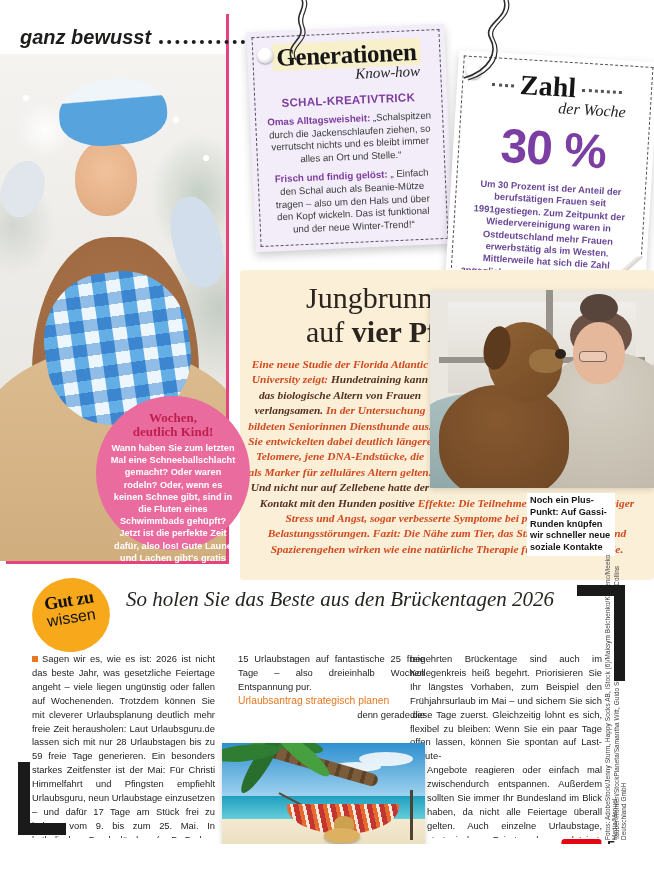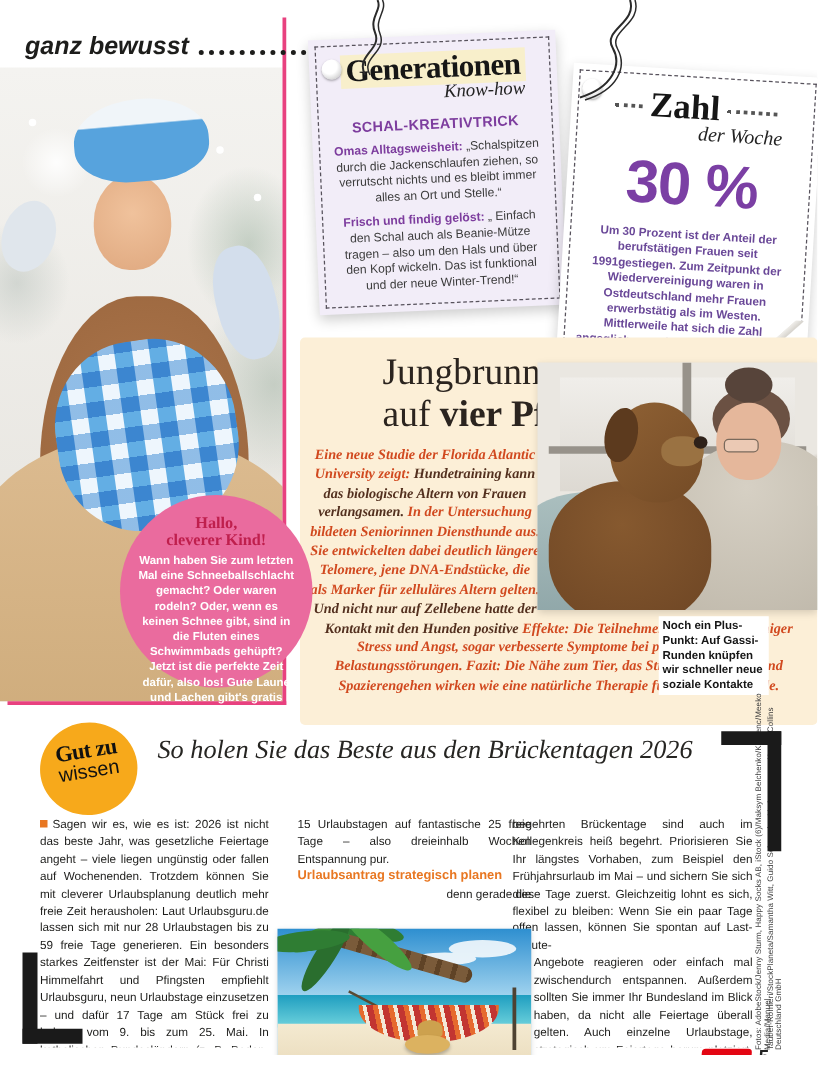--- a/index.html
+++ b/index.html
@@ -123,21 +123,21 @@
   .br-tr-v{left:614px;top:585px;width:11px;height:96px;}
   .br-bl-v{left:18px;top:762px;width:12px;height:73px;}
   .br-bl-h{left:18px;top:823px;width:48px;height:12px;}
 
   .col{top:652px;font:400 9.4px "Liberation Sans",sans-serif;color:#1d1d1b;
        line-height:13.9px;text-align:justify;z-index:1;}
   .col1{left:32px;width:183px;height:186px;overflow:hidden;}
   .col2{left:238px;width:187px;}
   .col3{left:410px;width:192px;height:186px;overflow:hidden;}
   .bullet{display:inline-block;width:6px;height:6px;background:#e87722;margin-right:4px;}
-  .col2-subhead{font-weight:700;font-size:10.3px;color:#e87722;text-align:left;margin:3px 0 1px;}
+  .col2-subhead{font-weight:400;font-size:10.3px;color:#e87722;text-align:left;margin:3px 0 1px;}
   .col2-tail{text-align:right;}
   .col3 .p2{padding-left:17px;margin-top:0;}
   .col p{margin:0;}
 
   
   .photo-beach{left:222px;top:743px;width:203px;height:118px;overflow:hidden;z-index:2;
     background:linear-gradient(#2e8fd0,#9fd2ee 45%,#bfe4f5 48%);box-shadow:0 2px 5px rgba(0,0,0,.18);}
   .photo-beach>div{position:absolute;}
   .b-sea{left:0;top:45%;width:100%;height:22%;background:linear-gradient(#1f9ec0,#6fd3dd);}
   .b-sand{left:0;bottom:0;width:100%;height:36%;background:linear-gradient(#f4ead1,#e8d9b8);}
@@ -180,22 +180,22 @@
     <div class="w-hair"></div>
     <div class="w-coat"></div>
     <div class="w-glove"></div>
     <div class="w-arm"></div>
     <div class="w-face"></div>
     <div class="w-beanie"></div>
     <div class="w-scarf"></div>
   </div>
 
   <div class="abs bubble">
-    <div class="bubble-title">Hallo,</div>
-    <div class="bubble-title">cleverer Kind!</div>
+    <div class="bubble-title">Wochen,</div>
+    <div class="bubble-title">deutlich Kind!</div>
     <div class="bubble-body">Wann haben Sie zum letzten Mal eine Schneeballschlacht gemacht? Oder waren rodeln? Oder, wenn es keinen Schnee gibt, sind in die Fluten eines Schwimmbads gehüpft? Jetzt ist die perfekte Zeit dafür, also los! Gute Laune und Lachen gibt's gratis dazu.</div>
   </div>
 
   <svg class="string" style="left:248px;top:0;" width="90" height="62">
     <path d="M44,60 C36,44 58,40 52,26 C47,14 58,8 54,0" stroke="#2b2b2b" stroke-width="1.6" fill="none"></path>
     <path d="M48,60 C40,46 62,42 56,27 C51,15 62,9 58,0" stroke="#2b2b2b" stroke-width="1.2" fill="none"></path>
   </svg>
   <svg class="string" style="left:440px;top:0;" width="120" height="84">
     <path d="M24,78 C50,70 58,52 50,38 C42,24 70,18 64,0" stroke="#2b2b2b" stroke-width="1.6" fill="none"></path>
     <path d="M28,80 C54,72 62,54 54,39 C46,25 74,19 68,0" stroke="#2b2b2b" stroke-width="1.2" fill="none"></path>

